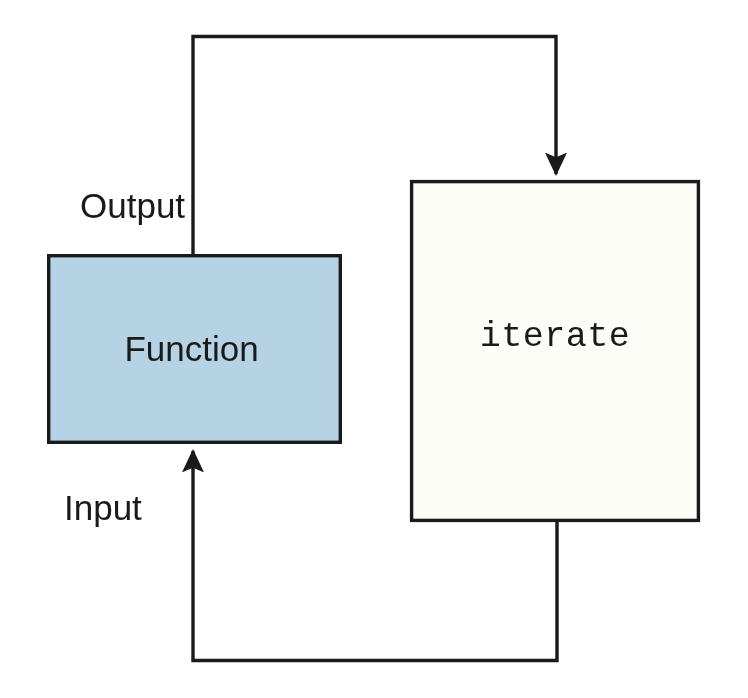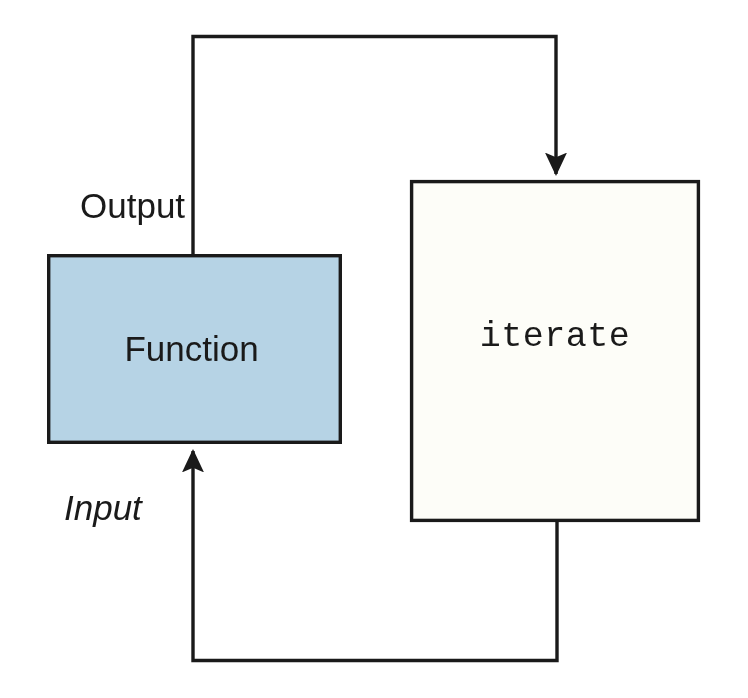--- a/index.html
+++ b/index.html
@@ -68,21 +68,20 @@
     font-weight: 400;
   }
   #output-label {
     left: 33px;
     top: 186px;
     margin-left: 47px;
   }
   #input-label {
     left: 64px;
     top: 488px;
-    font-style: italic;
   }
 </style>
 </head>
 <body>
 
 <div id="diagram-root">
 
   <svg id="diagram-svg" viewBox="0 0 748 698" xmlns="http://www.w3.org/2000/svg">
     <defs>
       <marker id="arrow-head" viewBox="0 0 12 12" refX="10.5" refY="6" markerWidth="7.2" markerHeight="7.2" orient="auto-start-reverse">

